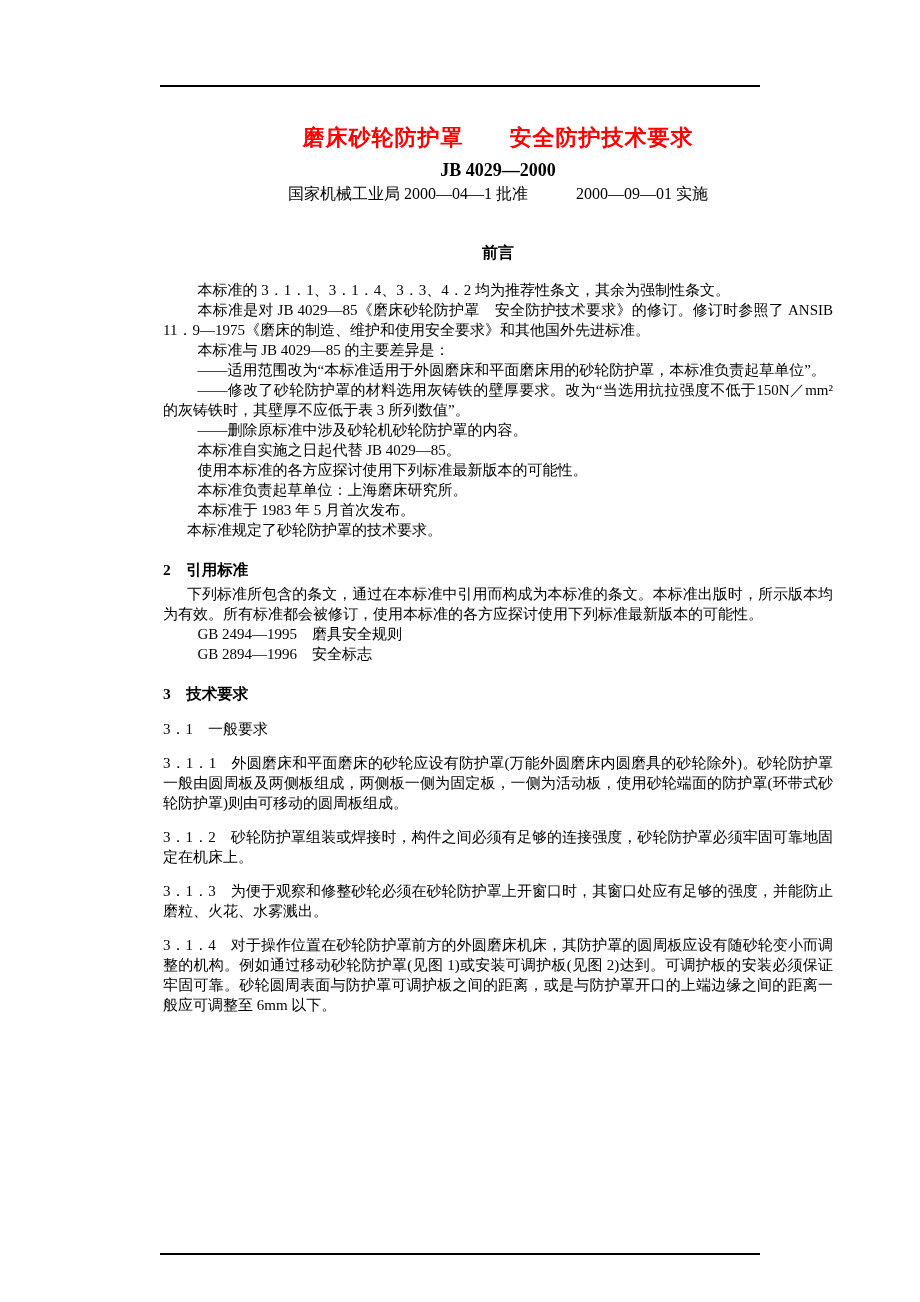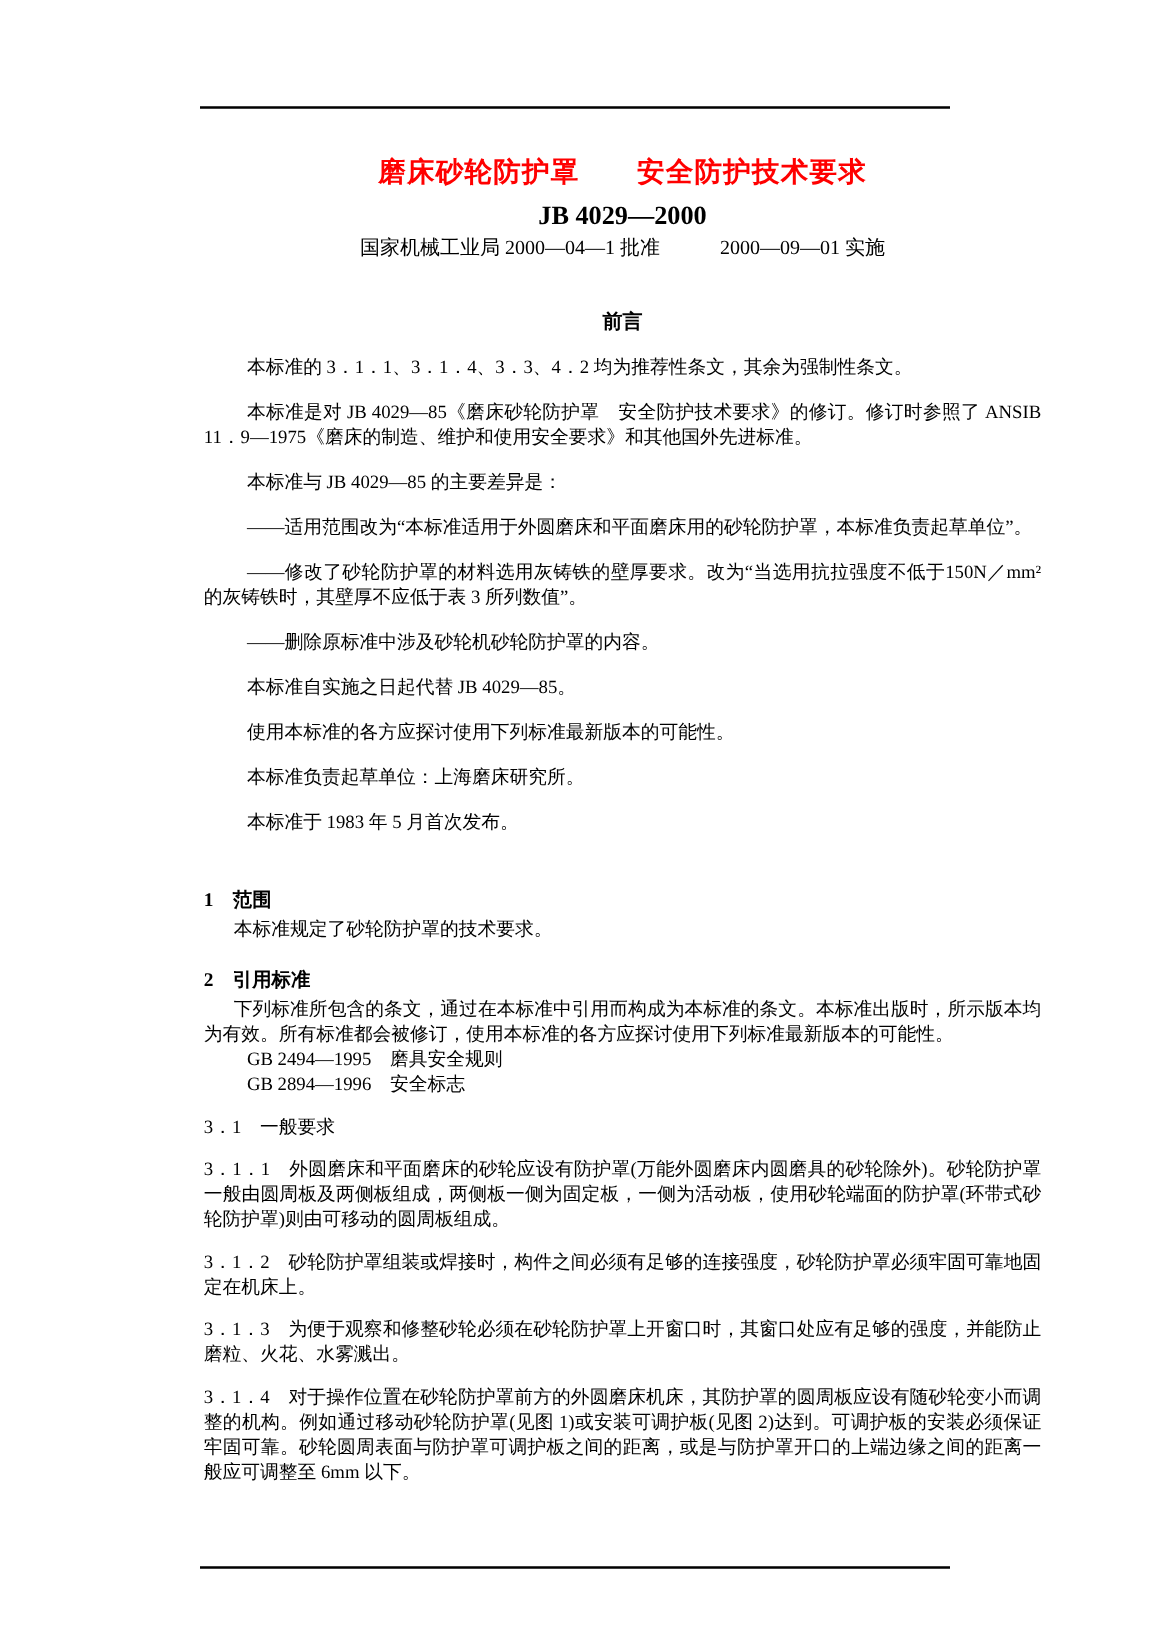--- a/index.html
+++ b/index.html
@@ -30,21 +30,21 @@
   }
   .doc-title {
     color: #ff0000;
     font-size: 22px;
     font-weight: bold;
     text-align: center;
     margin-top: 36px;
     letter-spacing: 1px;
   }
   .std-no {
-    font-size: 21px;
+    font-size: 18px;
     font-weight: bold;
     text-align: center;
     margin-top: 7px;
   }
   .approval {
     font-size: 16px;
     font-weight: normal;
     text-align: center;
     margin-top: 3px;
   }
@@ -53,21 +53,21 @@
     font-weight: bold;
     text-align: center;
     margin-top: 38px;
     margin-bottom: 16px;
   }
   p.body {
     font-size: 15px;
     line-height: 20px;
     text-align: justify;
   }
-  .indent2 { text-indent: 2.3em; margin-top: 16px; }
+  .indent2 { text-indent: 2.3em; }
   .indent1 { text-indent: 1.6em; }
   .ref { padding-left: 2.3em; }
   h3.sec {
     font-size: 15.5px;
     font-weight: bold;
     margin-top: 20px;
     margin-bottom: 3px;
   }
   h3.sec-first { margin-top: 42px; }
   p.clause { margin-top: 14px; }
@@ -89,28 +89,28 @@
     <p class="body indent2">本标准是对 JB 4029—85《磨床砂轮防护罩　安全防护技术要求》的修订。修订时参照了 ANSIB 11．9—1975《磨床的制造、维护和使用安全要求》和其他国外先进标准。</p>
     <p class="body indent2">本标准与 JB 4029—85 的主要差异是：</p>
     <p class="body indent2">——适用范围改为“本标准适用于外圆磨床和平面磨床用的砂轮防护罩，本标准负责起草单位”。</p>
     <p class="body indent2">——修改了砂轮防护罩的材料选用灰铸铁的壁厚要求。改为“当选用抗拉强度不低于150N／mm²的灰铸铁时，其壁厚不应低于表 3 所列数值”。</p>
     <p class="body indent2">——删除原标准中涉及砂轮机砂轮防护罩的内容。</p>
     <p class="body indent2">本标准自实施之日起代替 JB 4029—85。</p>
     <p class="body indent2">使用本标准的各方应探讨使用下列标准最新版本的可能性。</p>
     <p class="body indent2">本标准负责起草单位：上海磨床研究所。</p>
     <p class="body indent2">本标准于 1983 年 5 月首次发布。</p>
 
-    <h3 class="sec sec-first">1　范围</h3>
     <p class="body indent1">本标准规定了砂轮防护罩的技术要求。</p>
 
     <h3 class="sec">2　引用标准</h3>
     <p class="body indent1">下列标准所包含的条文，通过在本标准中引用而构成为本标准的条文。本标准出版时，所示版本均为有效。所有标准都会被修订，使用本标准的各方应探讨使用下列标准最新版本的可能性。</p>
     <p class="body ref">GB 2494—1995　磨具安全规则</p>
     <p class="body ref">GB 2894—1996　安全标志</p>
 
+    <h3 class="sec">3　技术要求</h3>
     <p class="body clause">3．1　一般要求</p>
     <p class="body clause">3．1．1　外圆磨床和平面磨床的砂轮应设有防护罩(万能外圆磨床内圆磨具的砂轮除外)。砂轮防护罩一般由圆周板及两侧板组成，两侧板一侧为固定板，一侧为活动板，使用砂轮端面的防护罩(环带式砂轮防护罩)则由可移动的圆周板组成。</p>
     <p class="body clause">3．1．2　砂轮防护罩组装或焊接时，构件之间必须有足够的连接强度，砂轮防护罩必须牢固可靠地固定在机床上。</p>
     <p class="body clause">3．1．3　为便于观察和修整砂轮必须在砂轮防护罩上开窗口时，其窗口处应有足够的强度，并能防止磨粒、火花、水雾溅出。</p>
     <p class="body clause">3．1．4　对于操作位置在砂轮防护罩前方的外圆磨床机床，其防护罩的圆周板应设有随砂轮变小而调整的机构。例如通过移动砂轮防护罩(见图 1)或安装可调护板(见图 2)达到。可调护板的安装必须保证牢固可靠。砂轮圆周表面与防护罩可调护板之间的距离，或是与防护罩开口的上端边缘之间的距离一般应可调整至 6mm 以下。</p>
   </div>
 
   <div class="rule rule-bottom"></div>
 </div>
 

